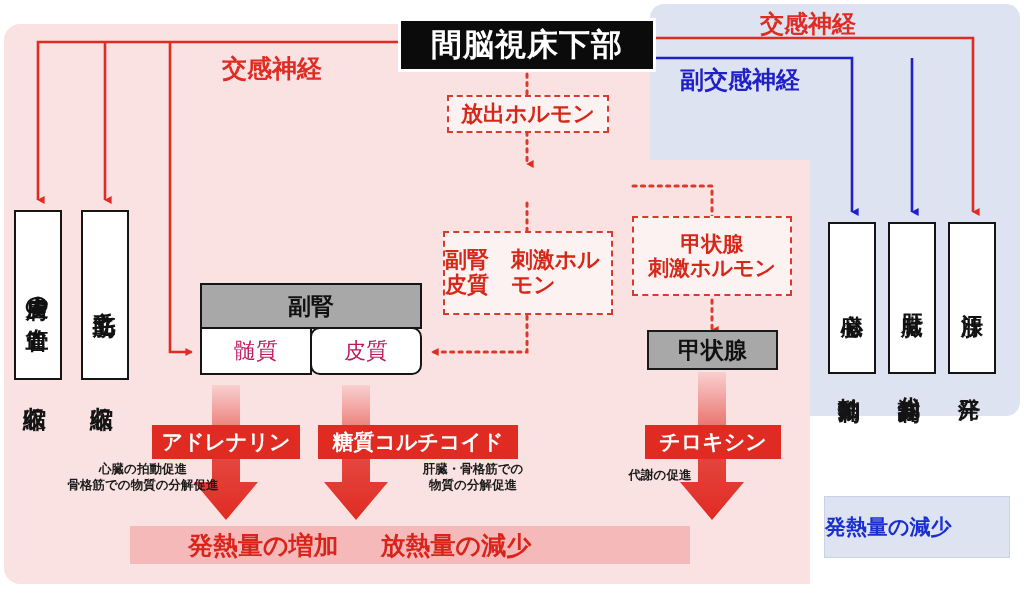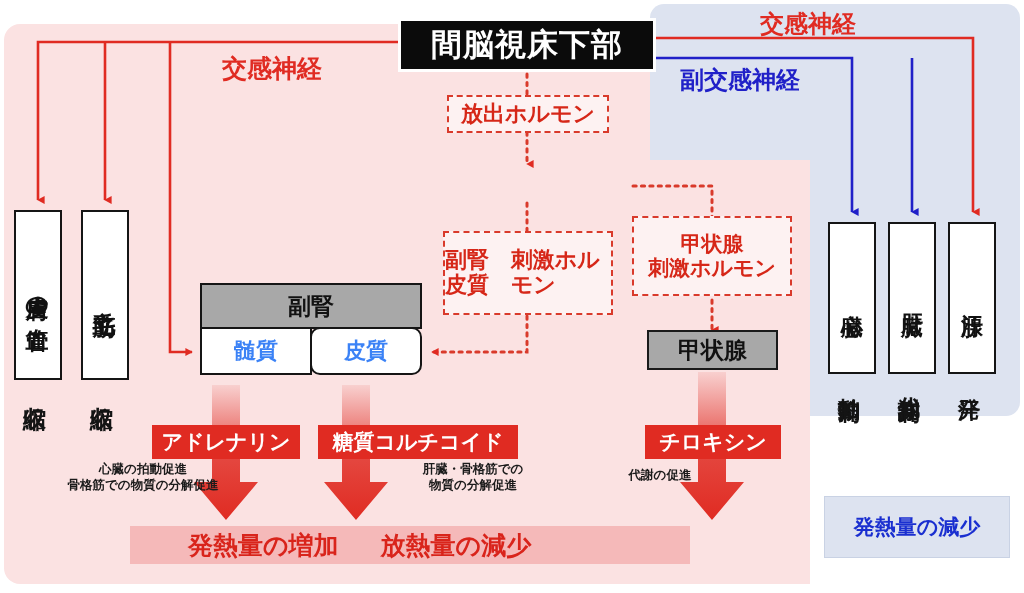--- a/index.html
+++ b/index.html
@@ -70,21 +70,21 @@
   .adrenal-head {
     position:absolute; left:0; top:0; width:222px; height:46px;
     background:#a8a8a8; border:2.5px solid #151515;
     display:flex; align-items:center; justify-content:center;
     font-weight:bold; font-size:23px; color:#111;font-family:Liberation Serif, serif;
   }
   .adrenal-cell {
     position:absolute; top:44px; height:48px; background:#ffffff;
     border:2.5px solid #151515;
     display:flex; align-items:center; justify-content:center;
-    font-weight:bold; font-size:22px; color:#3b82f6;
+    font-weight:normal; font-size:22px; color:#be185d;
   }
   .adrenal-cell.l { left:0; width:112px; }
   .adrenal-cell.r { left:110px; width:112px;border-radius:10px; }
 
   
   .red-box {
     position:absolute; background:#e02b22; border:1px solid #e02b22;
     display:flex; align-items:center; justify-content:center;
     color:#ffffff; font-weight:bold; z-index:30;
   }
@@ -97,21 +97,21 @@
   .summary-band {
     position:absolute; left:130px; top:526px; width:560px; height:38px;
     background:#f5b9b9; z-index:20;
     display:flex; align-items:center; gap:42px; padding-left:58px;
     color:#d9241b; font-weight:bold; font-size:25px;
   }
   
   .blue-summary {
     position:absolute; left:824px; top:496px; width:186px; height:62px;
     background:#dde3f0; border:1px solid #c9d2e4;
-    display:flex; align-items:center; justify-content:center;
+    display:flex; flex-direction:column; justify-content:center;
     color:#1a2fd0; font-weight:bold; font-size:21px; line-height:1.3; z-index:20;
   }
 
   
   .nerve-label { position:absolute; font-weight:bold; z-index:35; white-space:nowrap; }
 
   
   svg.wires { position:absolute; left:0; top:0; width:1024px; height:593px; z-index:15; }
 </style>
 </head>

